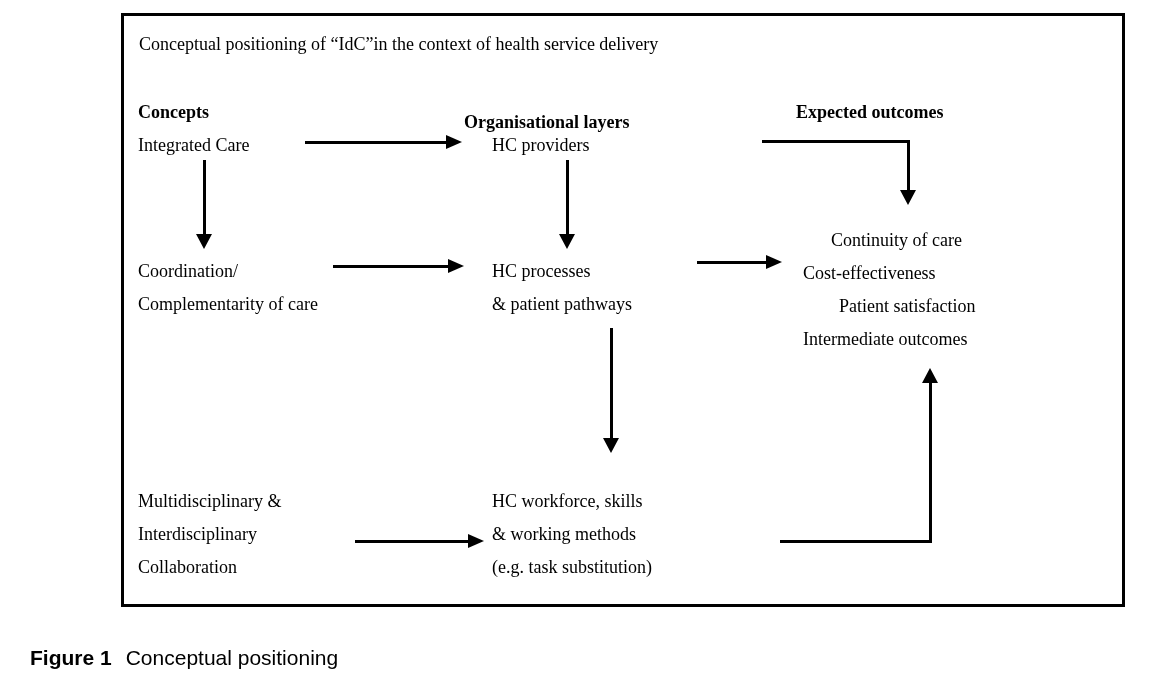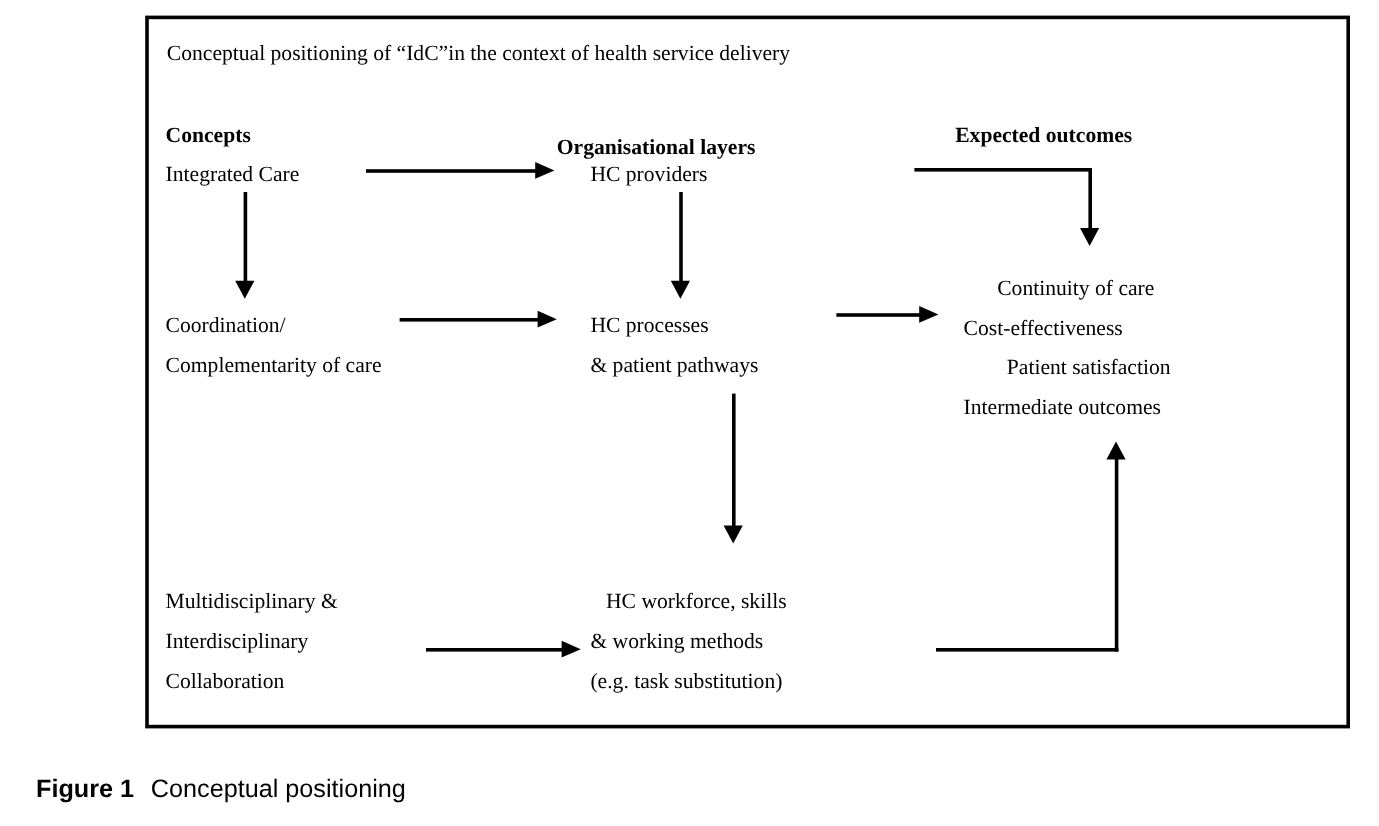--- a/index.html
+++ b/index.html
@@ -87,21 +87,21 @@
 </div>
 
 <div class="txt" style="left:492px; top:129px;">HC providers</div>
 
 <div>
   <div class="txt" style="left:492px; top:255px;">HC processes</div>
   <div class="txt" style="left:492px; top:288px;">&amp; patient pathways</div>
 </div>
 
 <div>
-  <div class="txt" style="left:492px; top:485px;margin-left:13px;">HC workforce, skills</div>
+  <div class="txt" style="left:492px; top:485px;">HC workforce, skills</div>
   <div class="txt" style="left:492px; top:518px;font-family:Liberation Serif, serif;">&amp; working methods</div>
   <div class="txt" style="left:492px; top:551px;text-align:center;">(e.g. task substitution)</div>
 </div>
 
 <div>
   <div class="txt" style="left:803px; top:224px;margin-left:28px;">Continuity of care</div>
   <div class="txt" style="left:803px; top:257px;">Cost-effectiveness</div>
   <div class="txt" style="left:839px; top:290px;">Patient satisfaction</div>
   <div class="txt" style="left:803px; top:323px;">Intermediate outcomes</div>
 </div>

